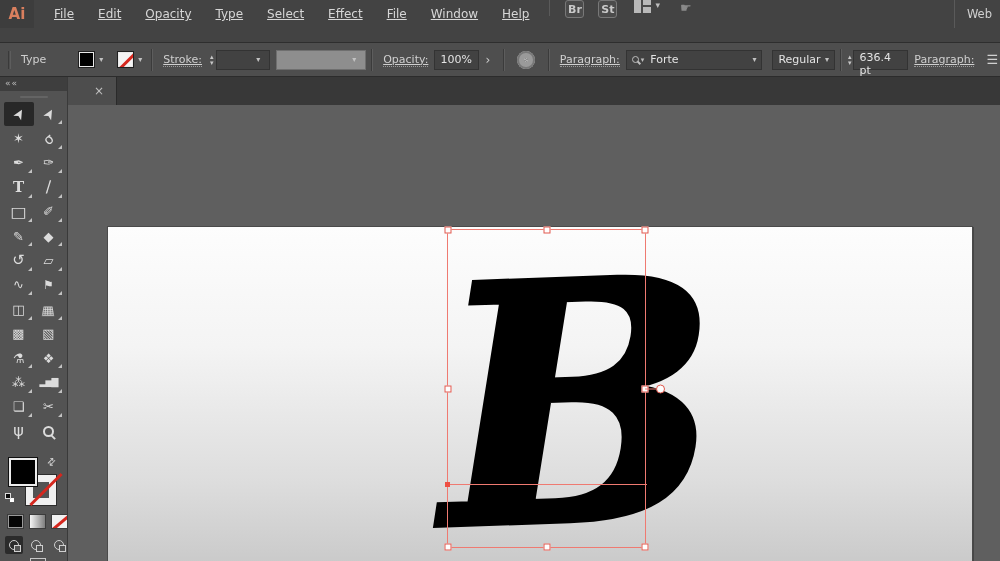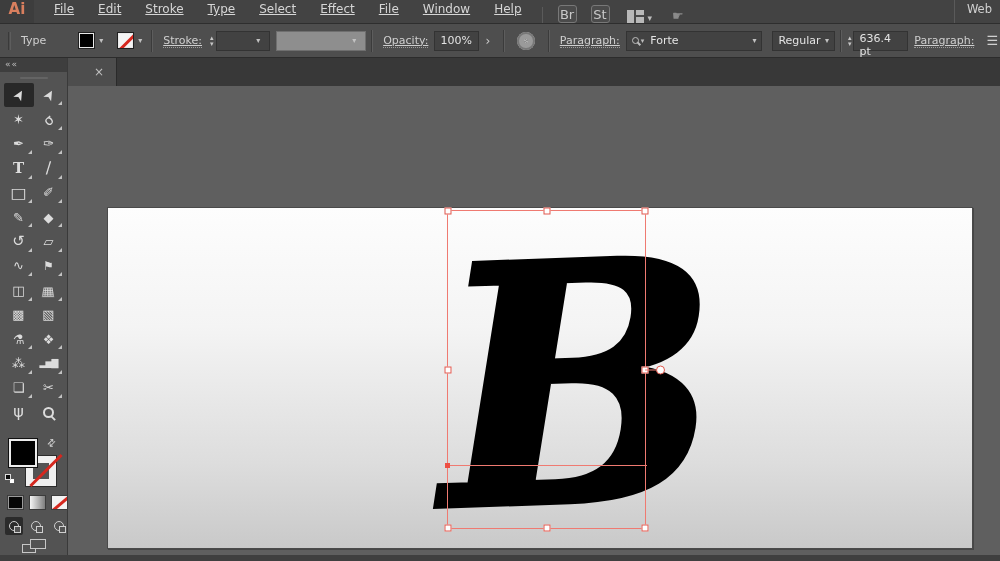--- a/index.html
+++ b/index.html
@@ -1,29 +1,29 @@
 <!DOCTYPE html>
 <html><head>
 <meta charset="utf-8">
 <style>
   * { margin:0; padding:0; box-sizing:border-box; }
   html,body { width:1000px; height:561px; overflow:hidden; background:#3f3f3f;
               font-family:"DejaVu Sans","Liberation Sans",sans-serif; }
 
   
-  .menubar { height:24px; background:#434343; display:flex; align-items:flex-end;
+  .menubar { height:43px; background:#434343; display:flex; align-items:flex-start;
              border-bottom:1px solid #2e2e2e; color:#d6d6d6; font-size:12px; }
   .ai-logo { width:34px; height:28px; display:flex; align-items:center; justify-content:center;
              font-weight:bold; font-size:15px; color:#d97f5e; background:#3d3d3d; }
   .menu-items { display:flex; margin-left:8px;text-decoration:underline; }
   .menu-item { padding:0 12px; line-height:28px; cursor:default; }
   .mb-divider { width:1px; height:16px; background:#5a5a5a; margin:0 8px; }
   .sq-btn { width:19px; height:18px; margin:0 7px; background:#4b4b4b; border:1px solid #787878;
-            border-radius:3px; font-size:13px; color:#c9c9c9; display:flex; align-items:center;
-            justify-content:center; }
+            border-radius:3px; font-size:11px; color:#c9c9c9; display:flex; align-items:center;
+            justify-content:center;font-weight:bold; }
   .arrange-icon { width:17px; height:13px; background:#b9b9b9; position:relative; margin-left:10px; }
   .arrange-icon::after { content:""; position:absolute; left:7px; top:0; width:2px; height:100%;
             background:#4a4a4a; }
   .arrange-icon::before { content:""; position:absolute; left:9px; top:5px; width:8px; height:2px;
             background:#4a4a4a; }
   .mb-chevron { font-size:9px; color:#bdbdbd; margin:0 6px 0 4px; }
   .touch-icon { font-size:13px; color:#8a8a8a; margin-left:14px; }
   .mb-spacer { flex:1; }
   .workspace-label { font-size:11.5px; color:#d0d0d0; padding-right:8px; border-left:1px solid #5a5a5a;
             padding-left:12px; line-height:28px; }
@@ -179,21 +179,21 @@
 
       <div class="menu-item" data-name="menu-item">
         <span>File</span>
       </div>
 
       <div class="menu-item" data-name="menu-item">
         <span>Edit</span>
       </div>
 
       <div class="menu-item" data-name="menu-item">
-        <span>Stroke</span>
+        <span>Opacity</span>
       </div>
 
       <div class="menu-item" data-name="menu-item">
         <span>Type</span>
       </div>
 
       <div class="menu-item" data-name="menu-item">
         <span>Select</span>
       </div>
 

